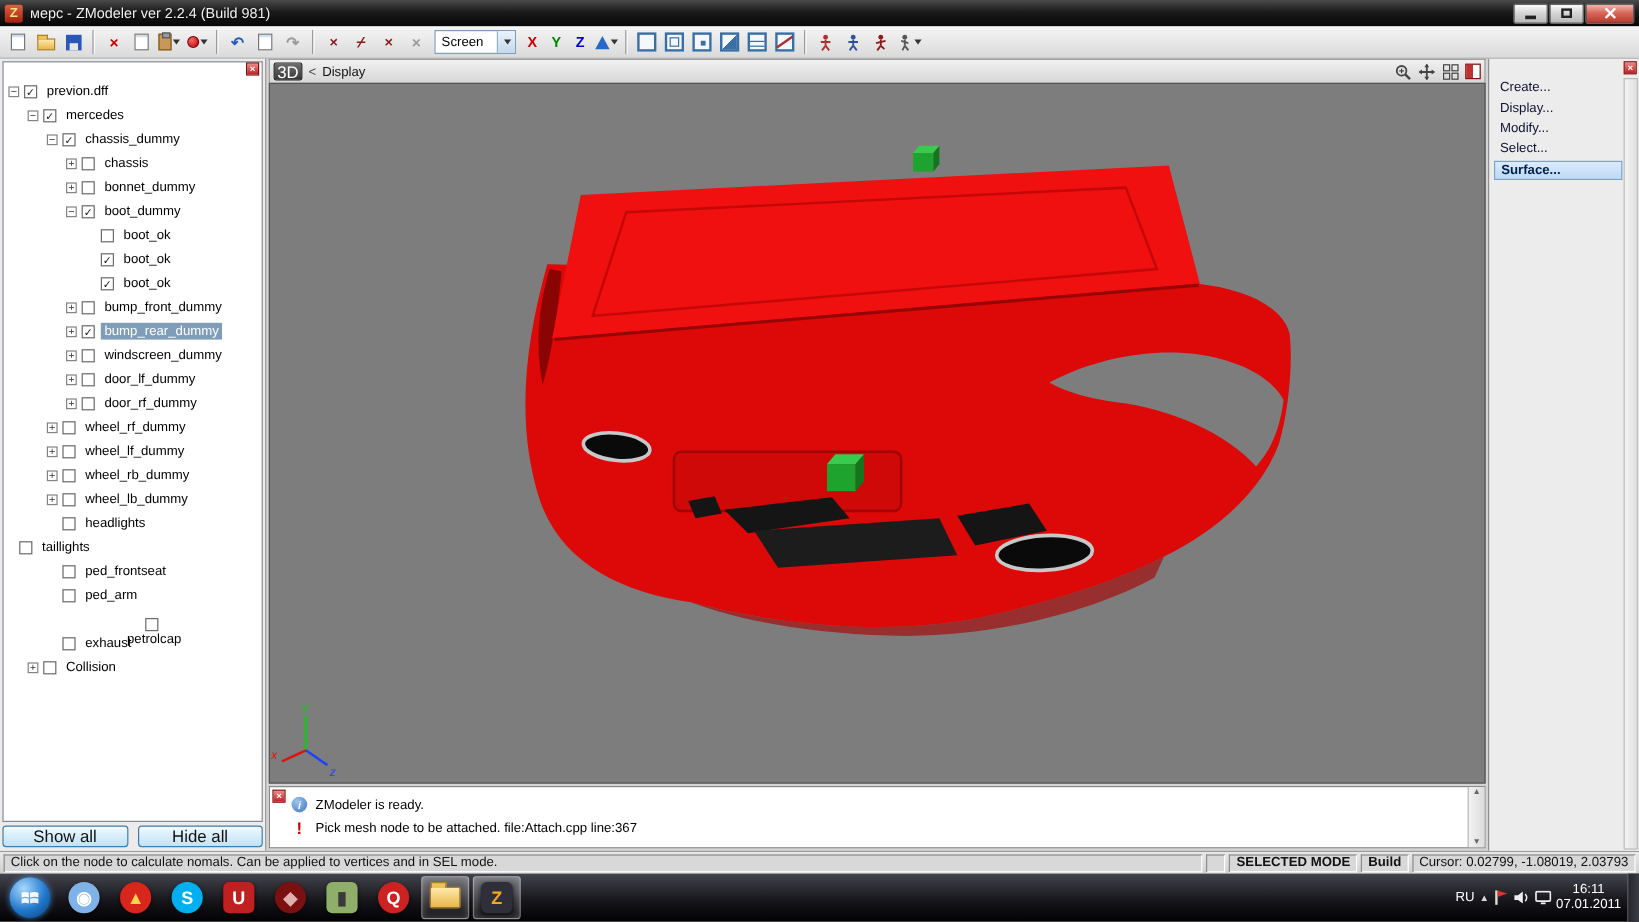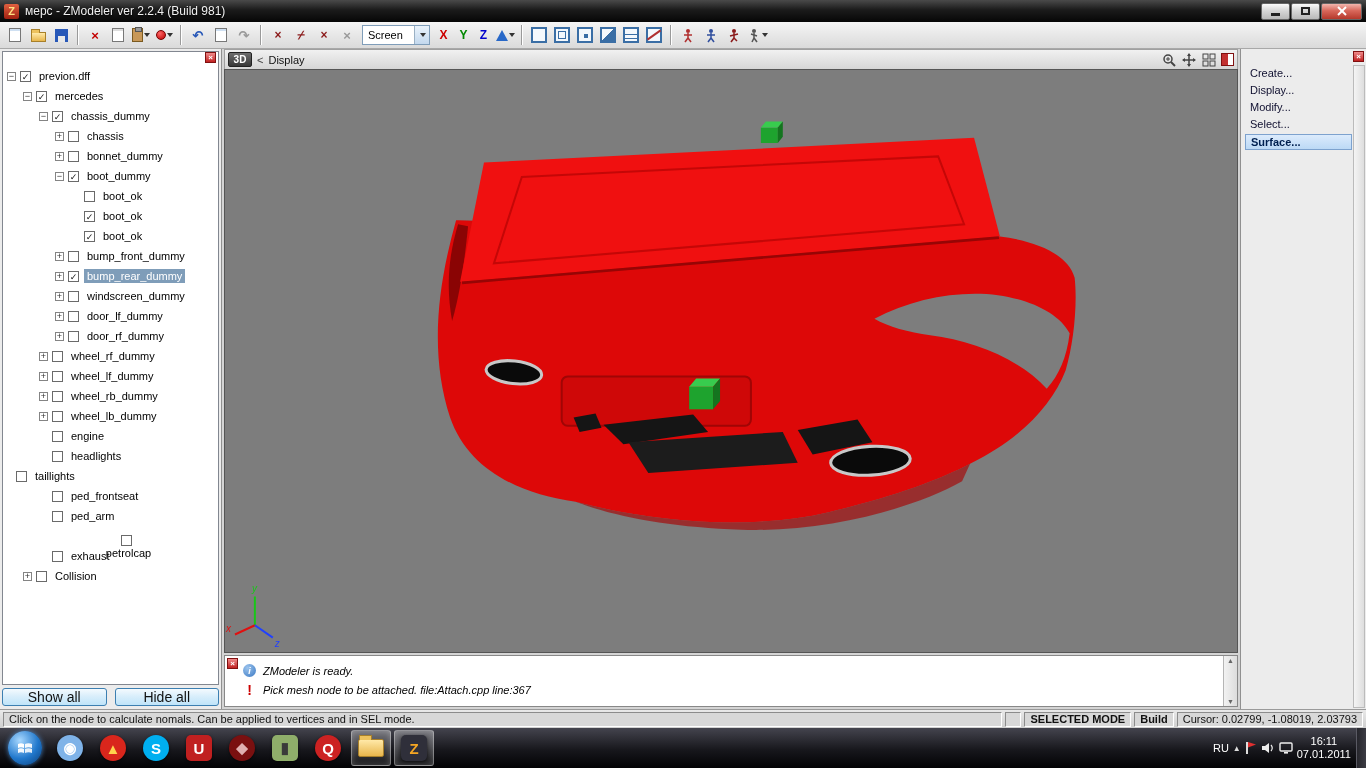--- a/index.html
+++ b/index.html
@@ -66,37 +66,37 @@
   .expander.none{visibility:hidden;}
   .cb{width:11px;height:11px;flex:none;border:1px solid #6a6a6a;background:#fff;margin-right:5px;font-size:9px;line-height:10px;text-align:center;color:#111;}
   .lab{padding:1px 3px;color:#000;}
   .tree-row.sel .lab{background:#7f9db9;color:#fff;}
   .tree-buttons{height:22px;flex:none;display:flex;gap:8px;padding-top:3px;}
   .tbtn{flex:1;height:18px;font-size:14px;font-family:"Liberation Sans",sans-serif;border:1px solid #3c7fb1;border-radius:3px;background:linear-gradient(#f4fafe,#d9eefb 45%,#bfe4f9);color:#111;}
 
   
   .vp-col{flex:1;display:flex;flex-direction:column;min-width:0;background:#d4d4d4;padding:0 2px;}
   .vp-header{height:20px;flex:none;display:flex;align-items:center;gap:5px;background:linear-gradient(#f1f1f1,#d6d6d6);border:1px solid #a0a0a0;border-bottom:none;padding:0 3px;}
-  .vp-mode{width:24px;height:15px;background:linear-gradient(#6e6e6e,#383838);color:#fff;font-weight:bold;font-size:10px;display:flex;align-items:center;justify-content:center;border-radius:2px;border:1px solid #222;}
+  .vp-mode{width:24px;height:15px;background:linear-gradient(#6e6e6e,#383838);color:#fff;font-weight:normal;font-size:14px;display:flex;align-items:center;justify-content:center;border-radius:2px;border:1px solid #222;}
   .vp-back{color:#444;}
   .vp-crumb{color:#111;}
   .vp-tools{margin-left:auto;display:flex;align-items:center;gap:4px;}
   .vp-tool{width:16px;height:16px;display:flex;align-items:center;justify-content:center;}
   .vp-max{width:13px;height:13px;background:linear-gradient(90deg,#c23030 50%,#fff 50%);border:1px solid #801010;}
   .viewport{flex:1;position:relative;background:#7d7d7d;border:1px solid #555;min-height:0;}
   .scene{position:absolute;inset:0;width:100%;height:100%;}
 
   
   .log{height:52px;flex:none;background:#fff;border:1px solid #888;margin:2px 0;position:relative;display:flex;}
   .log-close{position:absolute;top:2px;left:2px;z-index:2;}
   .log-lines{flex:1;padding:5px 4px 0 18px;}
   .log-line{height:19px;display:flex;align-items:center;gap:7px;}
   .sev-info{width:13px;height:13px;flex:none;border-radius:50%;background:radial-gradient(circle at 35% 30%,#9cc4ee,#3a78c2);color:#fff;font-size:9px;font-style:italic;font-weight:bold;display:flex;align-items:center;justify-content:center;}
   .sev-alert{width:13px;flex:none;color:#cc0000;font-weight:bold;font-size:14px;text-align:center;}
-  .log-text{color:#000;font-style:italic;}
+  .log-text{color:#000;}
   .log-scroll{width:14px;flex:none;background:linear-gradient(90deg,#f2f2f2,#dcdcdc);border-left:1px solid #b5b5b5;display:flex;flex-direction:column;justify-content:space-between;align-items:center;padding:1px 0;color:#666;font-size:7px;}
 
   
   .right-panel{width:126px;flex:none;background:#ececec;border-left:1px solid #909090;position:relative;padding:17px 14px 0 4px;}
   .rp-close{position:absolute;top:2px;right:2px;z-index:2;}
   .rp-scroll{position:absolute;top:16px;right:1px;bottom:1px;width:12px;background:linear-gradient(90deg,#f4f4f4,#dedede);border:1px solid #bbb;}
   .rp-item{height:16px;line-height:15px;padding:0 5px;margin-bottom:1px;color:#101030;}
   .rp-item.sel{background:linear-gradient(#dcebfc,#bcd9f5);border:1px solid #7da2ce;color:#002050;font-weight:bold;}
 
   
@@ -352,25 +352,20 @@
           </div>
           <div class="tree-row" style="padding-left: 36px;">
             <span class="expander">+</span>
             <span class="cb"></span>
             <span class="lab">wheel_rb_dummy</span>
           </div>
           <div class="tree-row" style="padding-left: 36px;">
             <span class="expander">+</span>
             <span class="cb"></span>
             <span class="lab">wheel_lb_dummy</span>
-          </div>
-          <div class="tree-row" style="padding-left: 36px;">
-            <span class="expander none"></span>
-            <span class="cb"></span>
-            <span class="lab">engine</span>
           </div>
           <div class="tree-row" style="padding-left: 36px;">
             <span class="expander none"></span>
             <span class="cb"></span>
             <span class="lab">headlights</span>
           </div>
           <div class="tree-row" style="">
             <span class="expander none"></span>
             <span class="cb"></span>
             <span class="lab">taillights</span>

